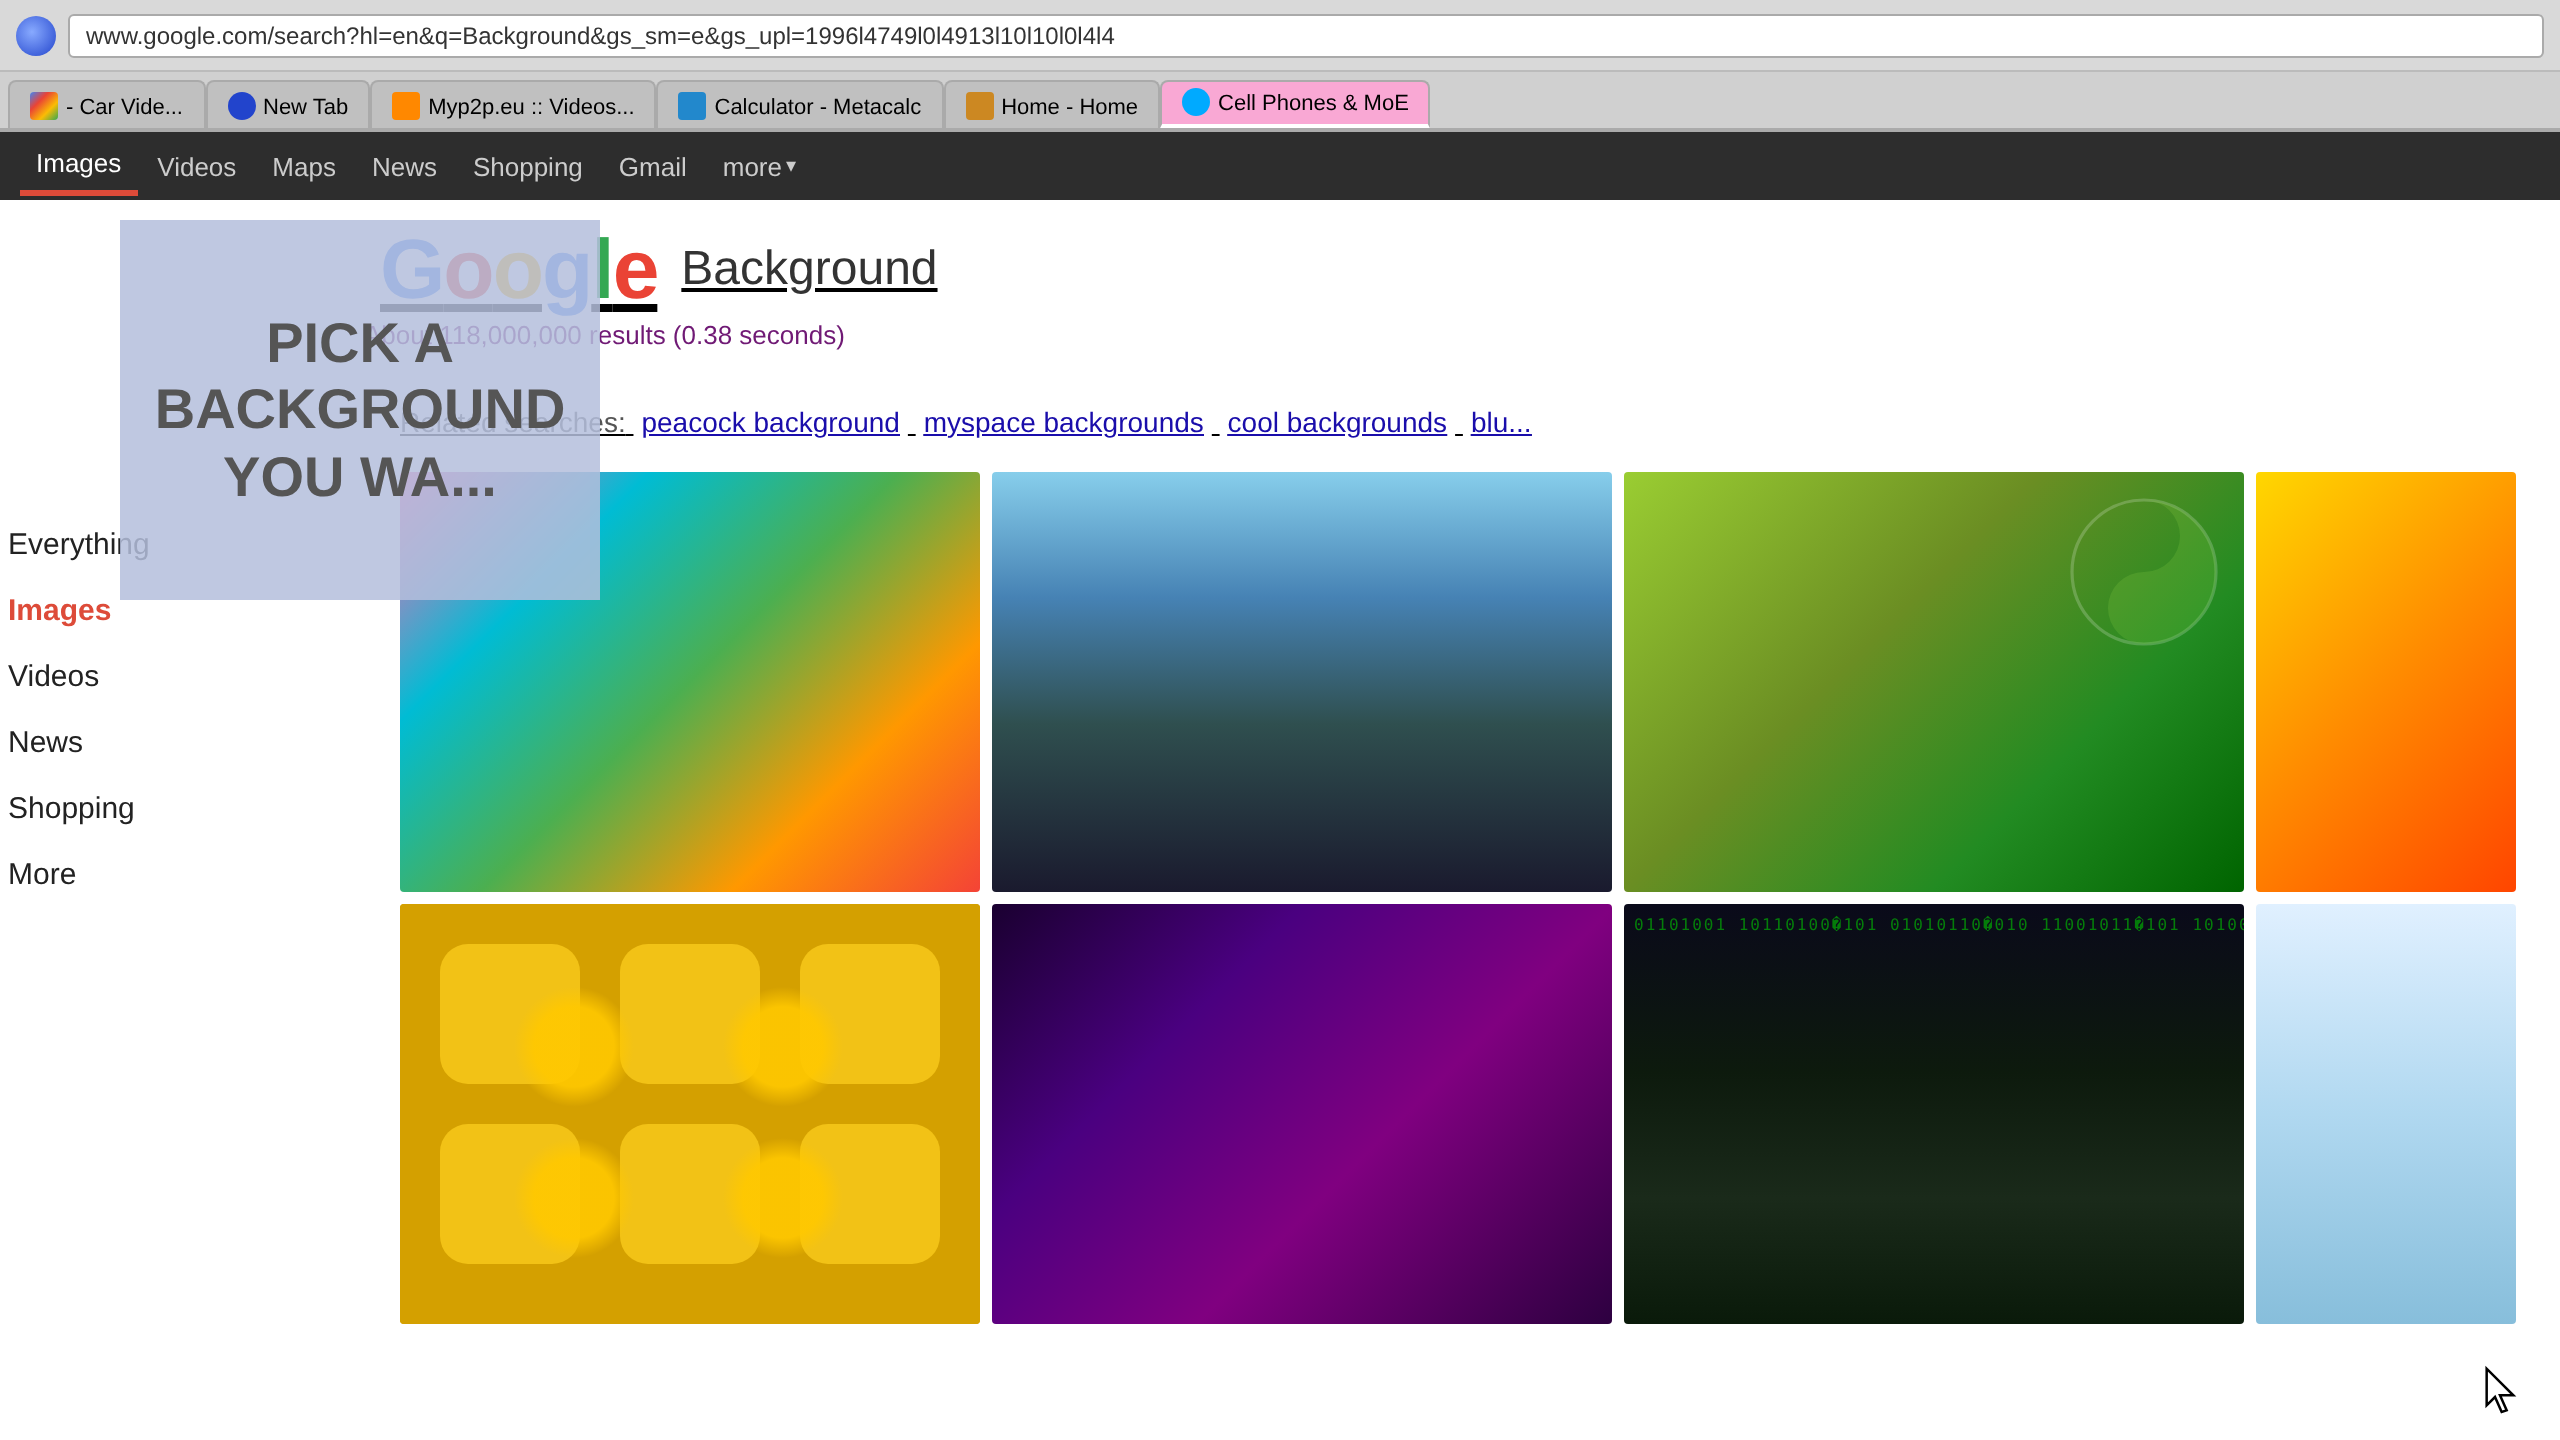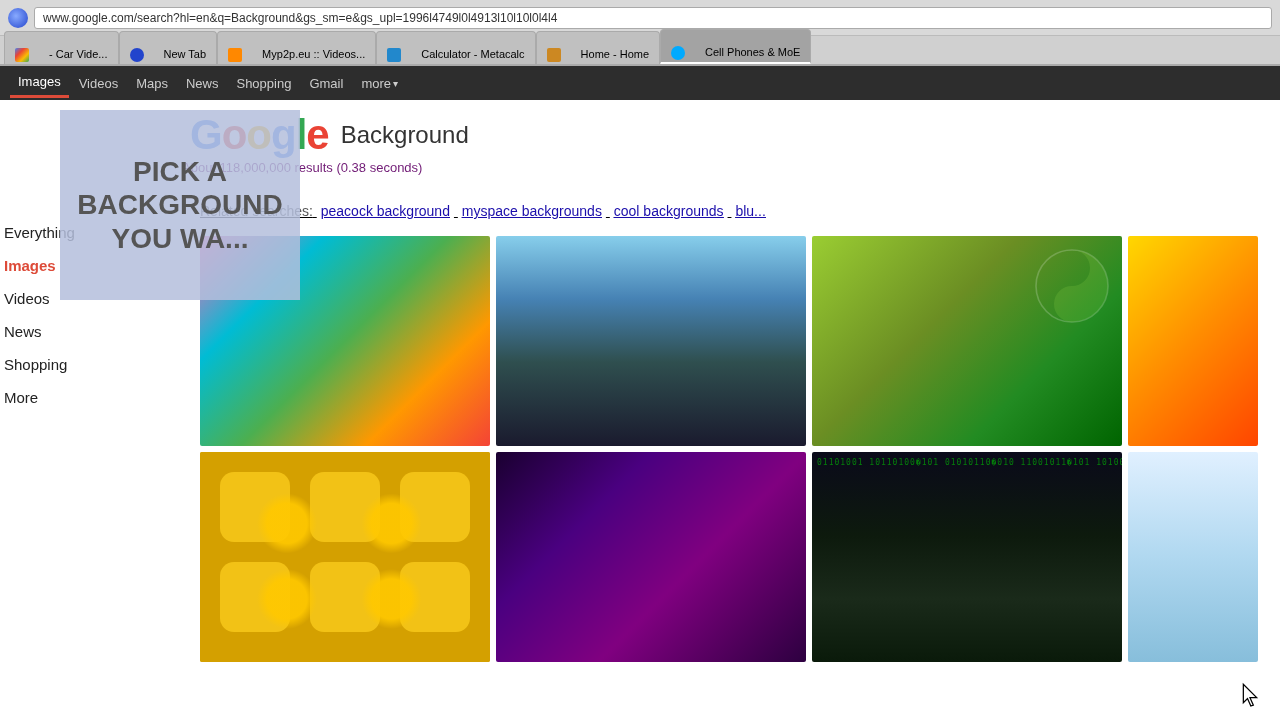--- a/index.html
+++ b/index.html
@@ -44,36 +44,36 @@
     .tabs-bar {
       background: #d0d0d0;
       height: 30px;
       display: flex;
       align-items: flex-end;
       padding: 0 4px;
       border-bottom: 2px solid #aaa;
     }
     .tab {
       height: 24px;
-      padding: 16px 10px;
+      padding: 4px 10px;
       background: #c0c0c0;
       border: 1px solid #aaa;
       border-bottom: none;
       border-radius: 4px 4px 0 0;
       font-size: 11px;
       display: flex;
-      align-items: flex-start;
-      gap: 20px;
+      align-items: flex-end;
+      gap: 4px;
       cursor: pointer;
       white-space: nowrap;
       max-width: 160px;
       overflow: hidden;
     }
     .tab.active {
-      background: #a3a3a3;
+      background: #f9a8d4;
       border-bottom: 2px solid #fff;
       z-index: 1;
     }
     .tab-icon {
       width: 14px;
       height: 14px;
       flex-shrink: 0;
       border-radius: 2px;
     }
     .tab-icon.google { background: linear-gradient(135deg, #4285f4, #ea4335, #fbbc04, #34a853); }
@@ -116,20 +116,21 @@
       display: flex;
       height: calc(720px - 36px - 30px - 34px);
       position: relative;
     }
 
     
     .sidebar {
       width: 180px;
       flex-shrink: 0;
       padding: 16px 0 0 0;
+      margin-top: 40px;
     }
     .sidebar-item {
       padding: 8px 16px 8px 4px;
       font-size: 15px;
       cursor: pointer;
       color: #222;
     }
     .sidebar-item.active { color: #dd4b39; font-weight: bold; }
 
     
@@ -351,21 +352,21 @@
   <a>Shopping</a>
   <a>Gmail</a>
   <div class="nav-more">
     <span>more</span>
     <span class="chevron">▾</span>
   </div>
 </div>
 
 <div class="main-content">
 
-  <div style="position:absolute; top:0; left:180px; right:0; height:70px; display:flex; align-items:center; padding:4px 10px;">
+  <div style="position:absolute; top:0; left:180px; right:0; height:70px; display:flex; align-items:center; padding:4px 10px;text-decoration:underline;">
     <div class="logo-text">
       <span style="color:#4285f4">G</span><span style="color:#ea4335">o</span><span style="color:#fbbc04">o</span><span style="color:#4285f4">g</span><span style="color:#34a853">l</span><span style="color:#ea4335">e</span>
     </div>
     <div class="search-query-text">Background</div>
   </div>
 
   <div style="position:absolute; top:60px; left:180px; right:0;">
     <div class="results-count">About 118,000,000 results (0.38 seconds)</div>
   </div>
 

